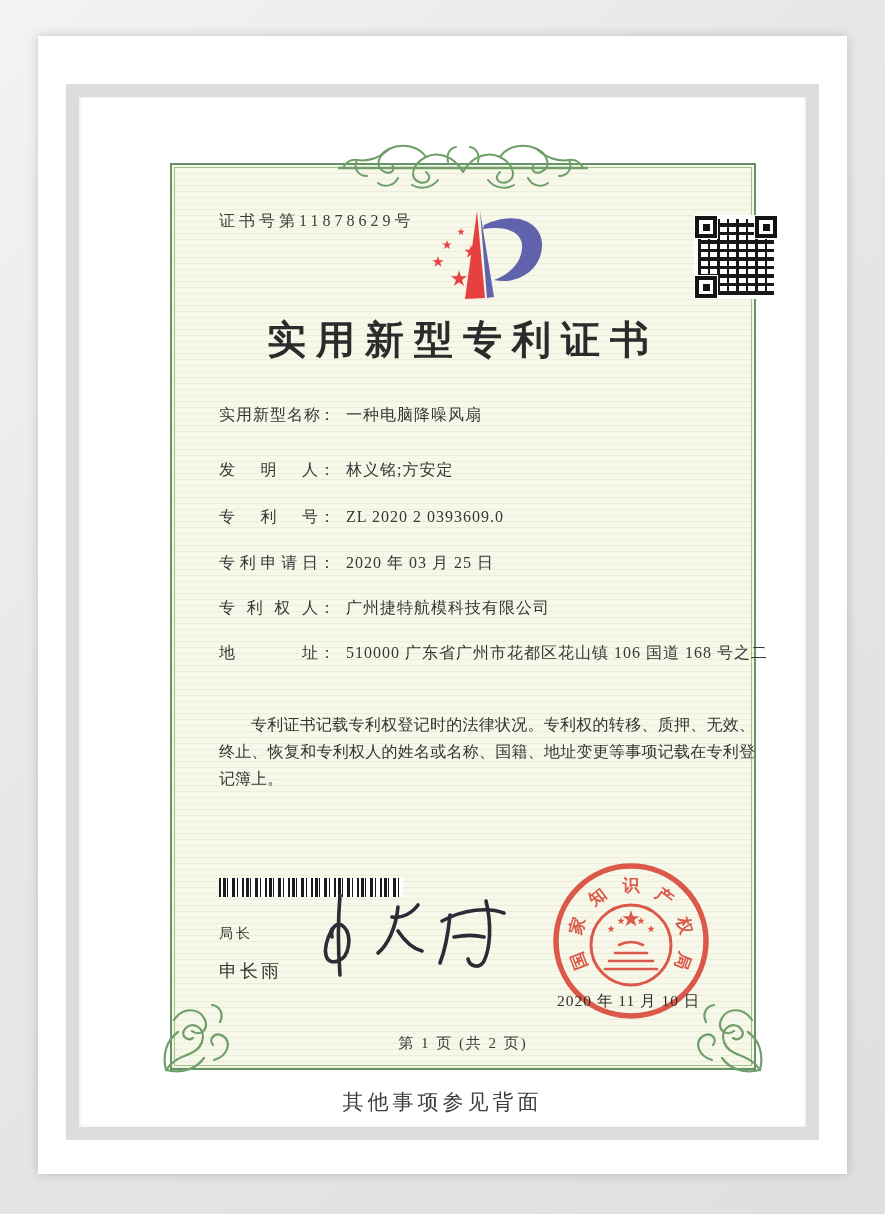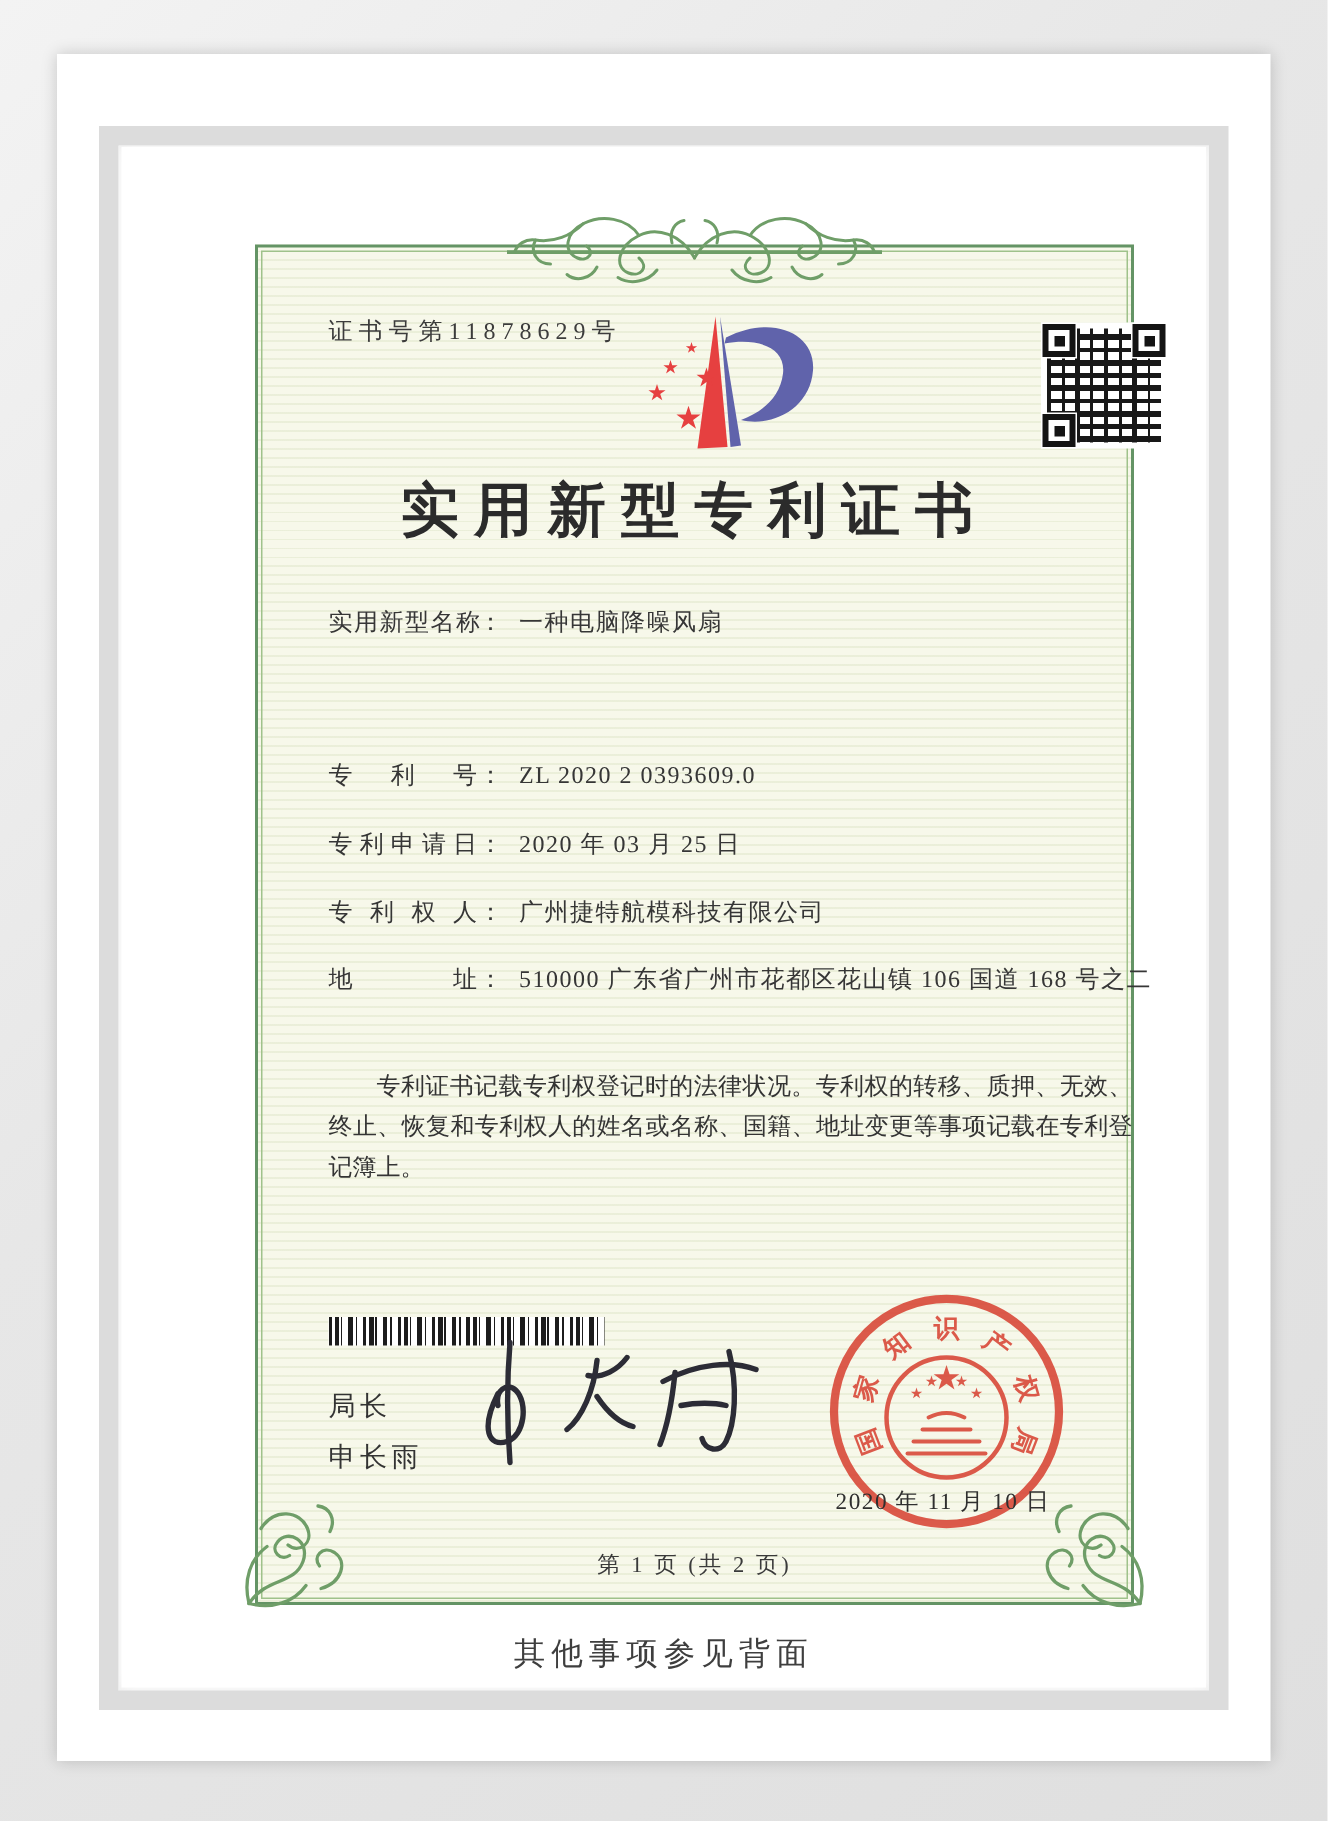--- a/index.html
+++ b/index.html
@@ -43,21 +43,21 @@
   
   .paras{left:47px;top:546px;width:536px;font-size:16px;line-height:27px;
          text-align:justify;color:#343434;}
   .paras p{margin:0;text-indent:2em;}
 
   
   .barcode{left:47px;top:713px;width:184px;height:19px;background:
      repeating-linear-gradient(90deg,#1c1c1c 0 2px,#fff 2px 4px,#1c1c1c 4px 7px,#fff 7px 8px,
        #1c1c1c 8px 9px,#fff 9px 13px,#1c1c1c 13px 16px,#fff 16px 18px,#1c1c1c 18px 19px,#fff 19px 23px);}
 
-  .signer-title{left:47px;top:760px;font-size:18px;letter-spacing:3px;color:#333;}
+  .signer-title{left:47px;top:760px;font-size:14px;letter-spacing:3px;color:#333;}
   .signer-name{left:47px;top:794px;font-size:18px;letter-spacing:3px;color:#333;font-family:Liberation Mono, monospace;}
 
   .signature{left:130px;top:722px;}
 
   
   .seal{left:377px;top:694px;width:164px;height:164px;}
   .seal-date{left:385px;top:826px;font-size:15.5px;letter-spacing:1px;color:#2f2f2f;white-space:nowrap;}
 
   .page-info{left:0;right:0;top:869px;text-align:center;font-size:15px;letter-spacing:2px;color:#3a3a3a;}
 
@@ -177,20 +177,23 @@
               <div class="f2"></div>
             </div>
           </div>
       </div>
 
       <div class="abs frow" style="top:240px">
         <span class="flabel">实用新型名称</span><span class="colon">：</span><span class="fvalue">一种电脑降噪风扇</span>
       </div>
 
       <div class="abs title">实用新型专利证书</div>
+      <div class="abs frow" style="top:295px">
+        <span class="flabel">发明人</span><span class="colon">：</span><span class="fvalue">林义铭;方安定</span>
+      </div>
       <div class="abs frow" style="top:342px">
         <span class="flabel">专利号</span><span class="colon">：</span><span class="fvalue">ZL 2020 2 0393609.0</span>
       </div>
       <div class="abs frow" style="top:388px">
         <span class="flabel">专利申请日</span><span class="colon">：</span><span class="fvalue">2020 年 03 月 25 日</span>
       </div>
       <div class="abs frow" style="top:433px">
         <span class="flabel">专利权人</span><span class="colon">：</span><span class="fvalue">广州捷特航模科技有限公司</span>
       </div>
       <div class="abs frow" style="top:478px">

